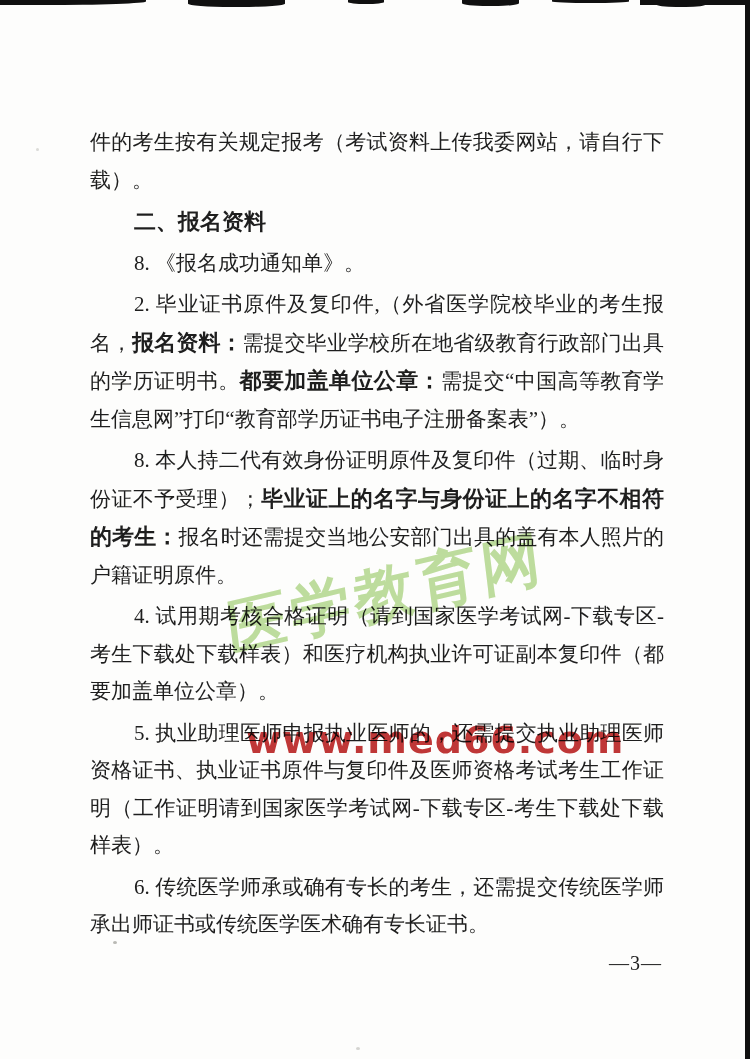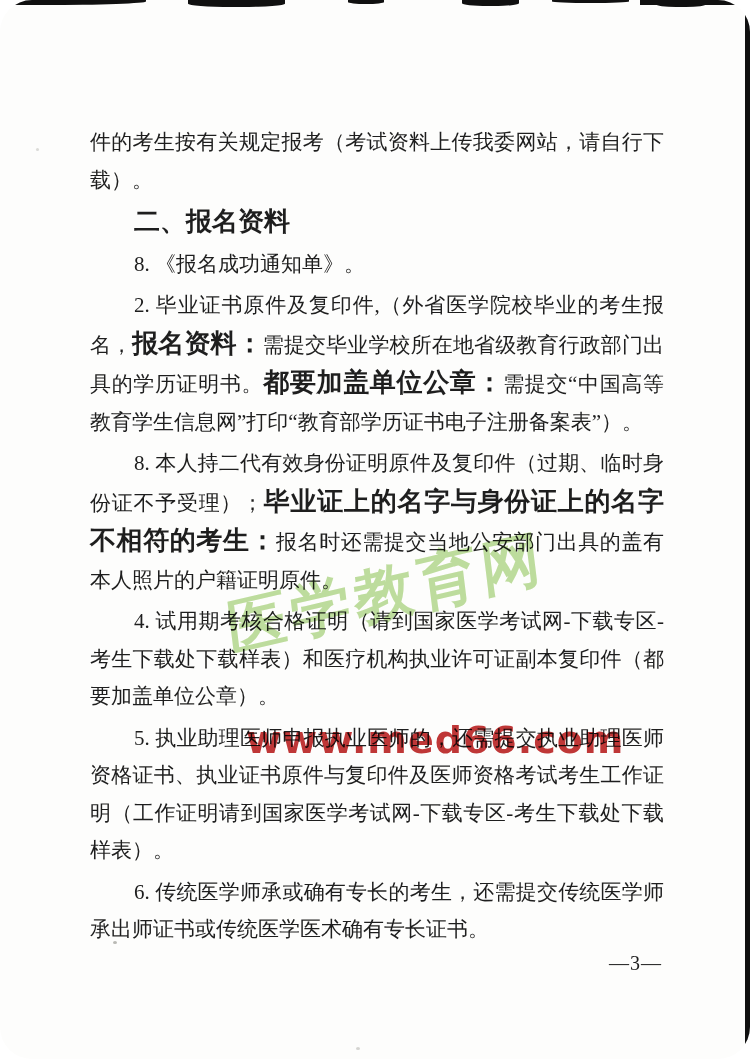--- a/index.html
+++ b/index.html
@@ -8,21 +8,20 @@
     background: #ffffff;
   }
   .page {
     position: relative;
     width: 750px;
     height: 1059px;
     background: #fdfdfc;
     overflow: hidden;
     font-family: "Liberation Serif", "DejaVu Serif", serif;
     color: #1e1e1e;
-    border-radius: 32px;
   }
 
   
   .edge { position: absolute; background: #101010; }
   .edge.e-a { left: 0;   top: 0; width: 146px; height: 5px; border-radius: 0 0 70% 0; }
   .edge.e-b { left: 188px; top: 0; width: 97px;  height: 7px; border-radius: 0 0 45% 45%; }
   .edge.e-c { left: 348px; top: 0; width: 36px;  height: 4px; border-radius: 0 0 50% 50%; }
   .edge.e-d { left: 462px; top: 0; width: 57px;  height: 6px; border-radius: 0 0 45% 45%; }
   .edge.e-e { left: 552px; top: 0; width: 77px;  height: 3px; border-radius: 0 0 50% 50%; }
   .edge.e-f { left: 640px; top: 0; width: 107px; height: 5px; }
@@ -42,21 +41,21 @@
     font-size: 21px;
     line-height: 37.5px;
     text-align: justify;
     z-index: 1;
   }
   .para { margin: 0 0 4px 0; }
   .para.indent { text-indent: 44px; }
   .para .bold-run {
     font-weight: 700;
     font-family: "Liberation Sans", "DejaVu Sans", sans-serif;
-    font-size: 26px;
+    font-size: 22px;
     margin-top: 40px;
   }
   .para.heading {
     font-weight: 700;
     font-family: "Liberation Sans", "DejaVu Sans", sans-serif;
     font-size: 21px;
   }
 
   .page-number {
     position: absolute;

